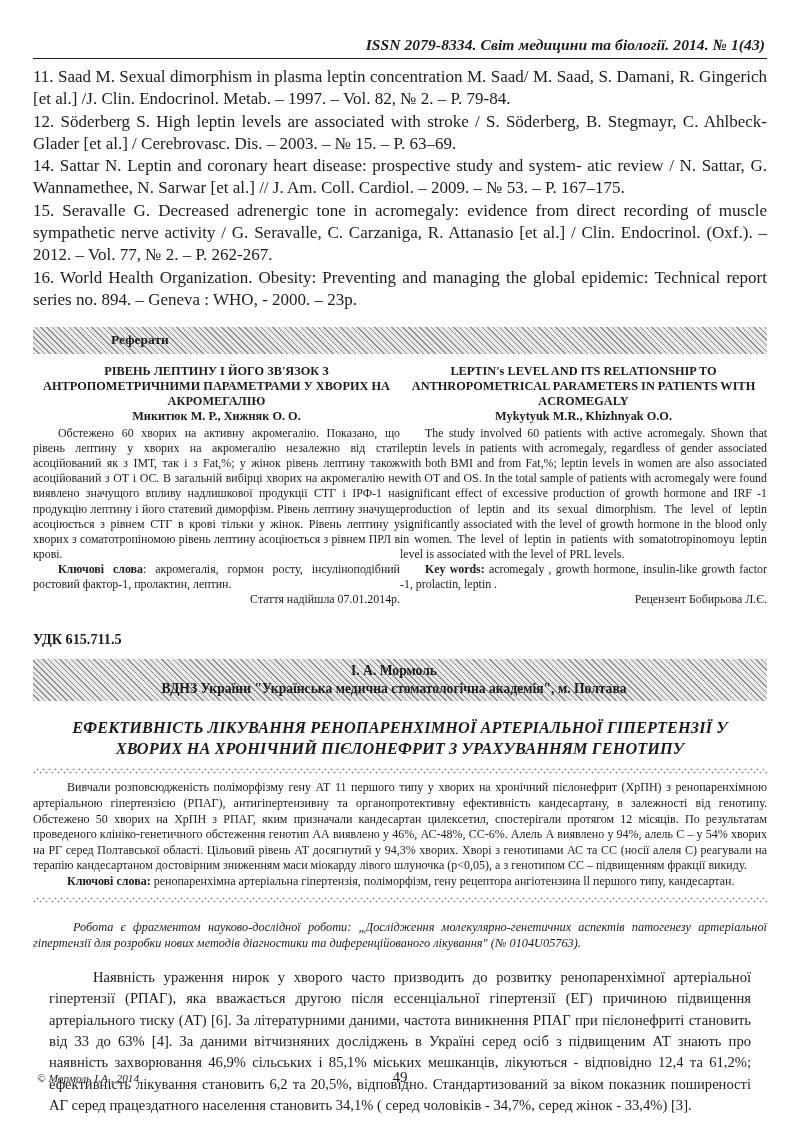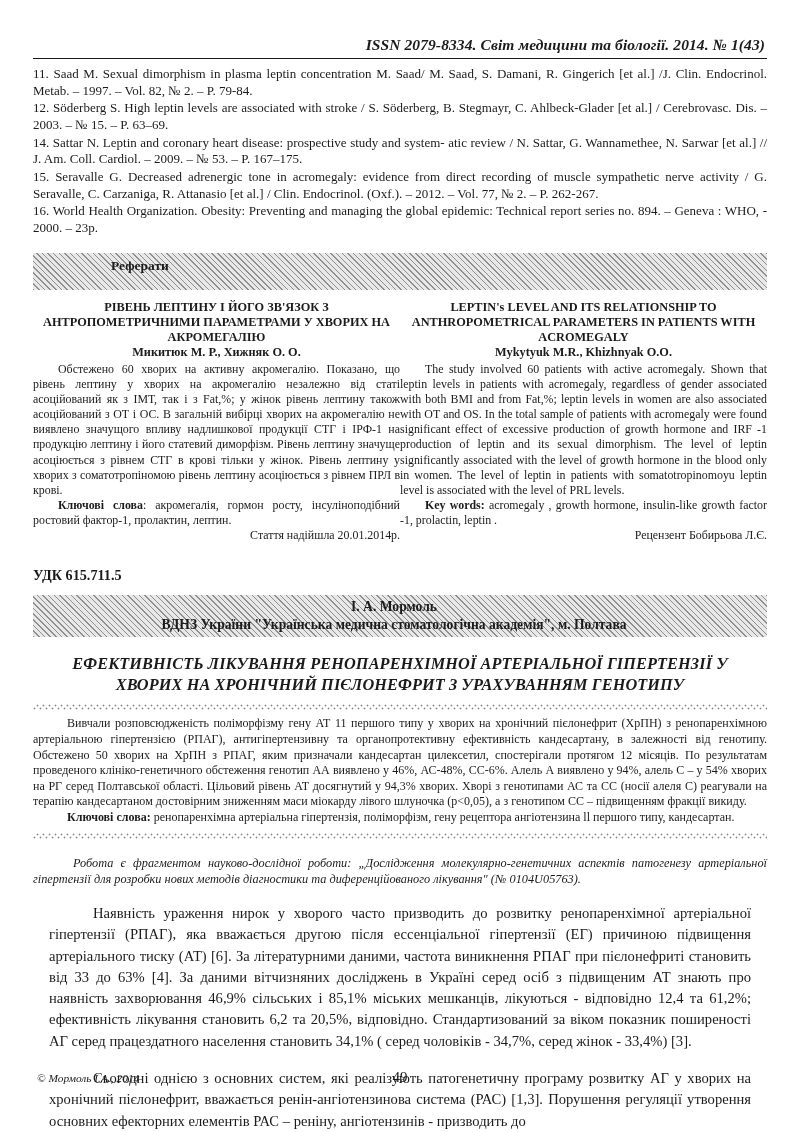--- a/index.html
+++ b/index.html
@@ -33,21 +33,21 @@
     padding-right: 2px;
     padding-bottom: 4px;
   }
   .rule {
     border-bottom: 1.4px solid #1b1b1b;
     margin: 0 0 7px 0;
   }
 
   
   .refs {
-    font-size: 13px;
+    font-size: 17px;
     line-height: 1.30;
     text-align: justify;
   }
   .refs p {
     margin: 0 0 0.5px 0;
     text-indent: 0;
   }
 
   
   .hatch {
@@ -56,21 +56,21 @@
         45deg,
         rgba(70,70,70,.55) 0px,
         rgba(70,70,70,.55) 1px,
         rgba(255,255,255,0) 1px,
         rgba(255,255,255,0) 4px);
     border: 0;
   }
   .section-band {
     margin: 16px 0 10px 0;
     padding: 3px 0 3px 0;
-    height: 37px;
+    height: 27px;
     box-sizing: border-box;
   }
   .section-band .label {
     font-weight: bold;
     font-size: 13.5px;
     padding-left: 78px;
     display: inline-block;
     line-height: 13px;
   }
 
@@ -226,21 +226,21 @@
   </div>
 
   <div class="abs-cols">
 
     <div class="abs-col">
       <div class="abs-title">РІВЕНЬ ЛЕПТИНУ І ЙОГО ЗВ'ЯЗОК З АНТРОПОМЕТРИЧНИМИ ПАРАМЕТРАМИ У ХВОРИХ НА АКРОМЕГАЛІЮ</div>
       <div class="abs-authors">Микитюк М. Р., Хижняк О. О.</div>
       <div class="abs-body">
         <p>Обстежено 60 хворих на активну акромегалію. Показано, що рівень лептину у хворих на акромегалію незалежно від статі асоційований як з ІМТ, так і з Fat,%; у жінок рівень лептину також асоційований з ОТ і ОС. В загальній вибірці хворих на акромегалію не виявлено значущого впливу надлишкової продукції СТГ і ІРФ-1 на продукцію лептину і його статевий диморфізм. Рівень лептину значуще асоціюється з рівнем СТГ в крові тільки у жінок. Рівень лептину у хворих з соматотропіномою рівень лептину асоціюється з рівнем ПРЛ в крові.</p>
         <p class="kw"><b>Ключові слова</b><span>: акромегалія, гормон росту, інсуліноподібний ростовий фактор-1, пролактин, лептин.</span></p>
-        <p class="abs-left-note">Стаття надійшла 20.01.2014р.</p>
+        <p class="abs-left-note">Стаття надійшла 07.01.2014р.</p>
       </div>
     </div>
 
     <div class="abs-col">
       <div class="abs-title">LEPTIN's LEVEL AND ITS RELATIONSHIP TO ANTHROPOMETRICAL PARAMETERS IN PATIENTS WITH ACROMEGALY</div>
       <div class="abs-authors">Mykytyuk M.R., Khizhnyak O.O.</div>
       <div class="abs-body">
         <p>The study involved 60 patients with active acromegaly. Shown that leptin levels in patients with acromegaly, regardless of gender associated with both BMI and from Fat,%; leptin levels in women are also associated with OT and OS. In the total sample of patients with acromegaly were found significant effect of excessive production of growth hormone and IRF -1 production of leptin and its sexual dimorphism. The level of leptin significantly associated with the level of growth hormone in the blood only in women. The level of leptin in patients with somatotropinomoyu leptin level is associated with the level of PRL levels.</p>
         <p class="kw"><b>Key words:</b><span> acromegaly , growth hormone, insulin-like growth factor -1, prolactin, leptin .</span></p>
         <p class="abs-right-note">Рецензент Бобирьова Л.Є.</p>

